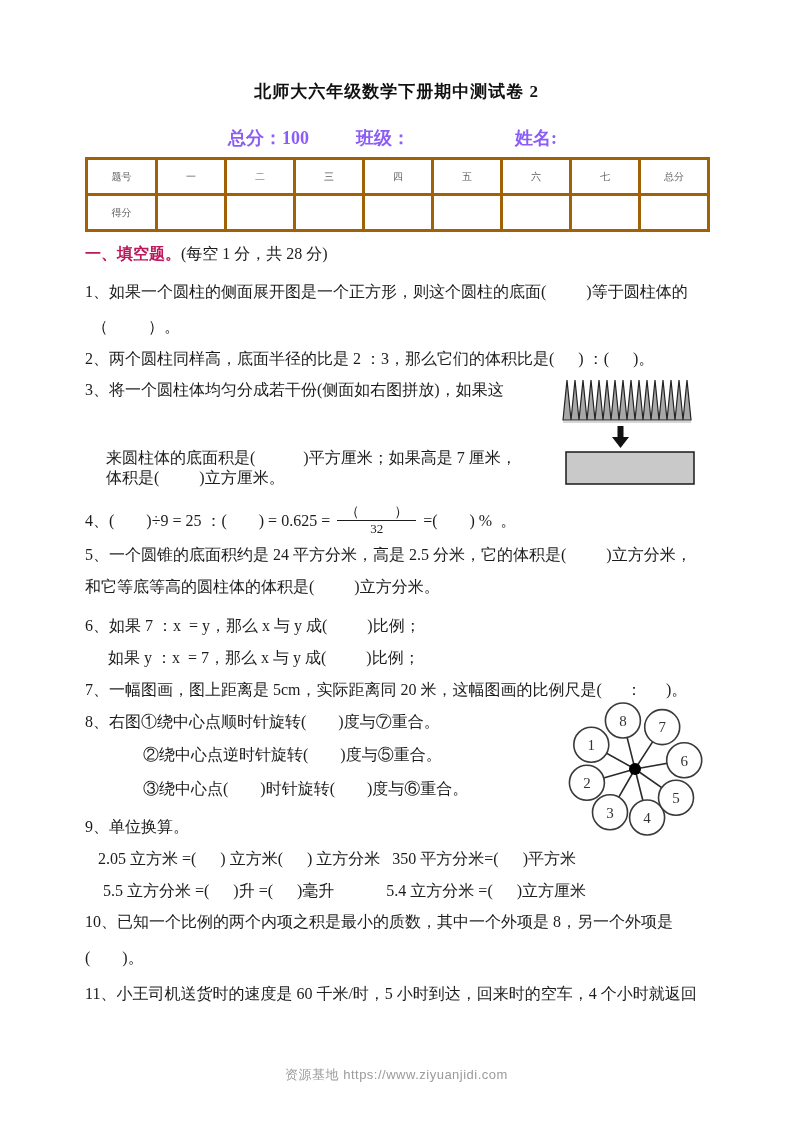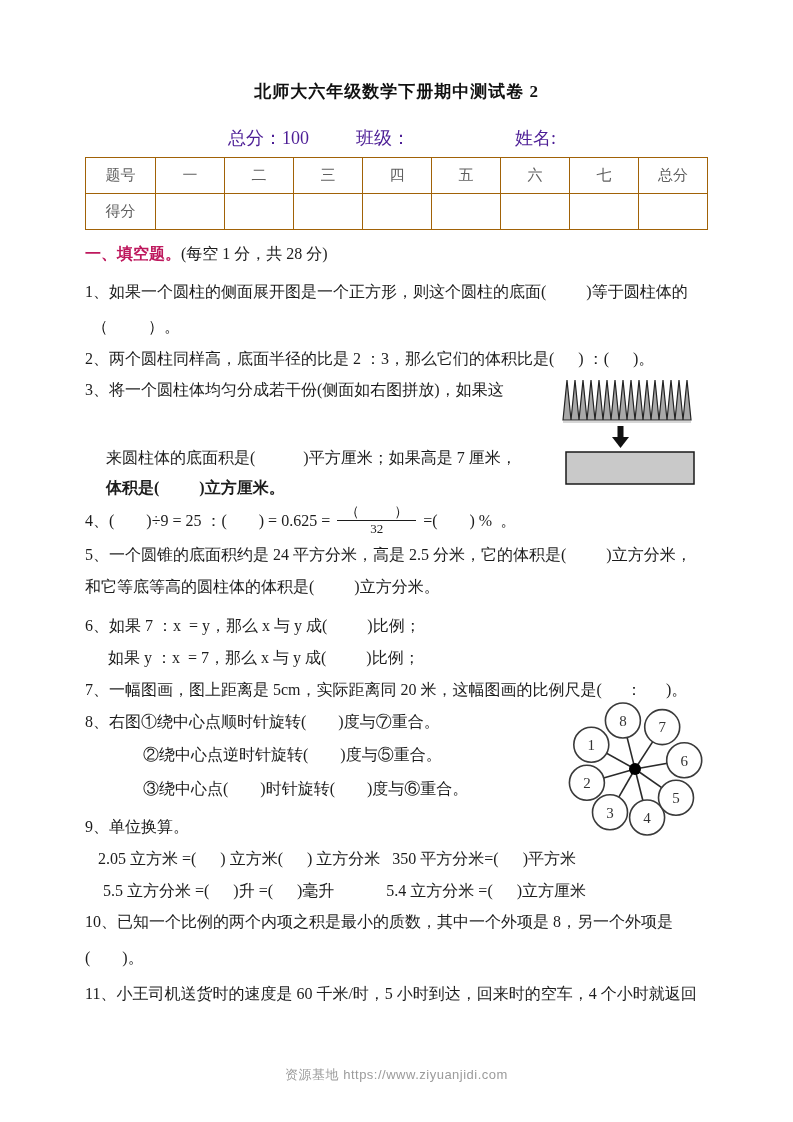--- a/index.html
+++ b/index.html
@@ -19,39 +19,39 @@
     text-align: center;
     font-size: 17px;
     font-weight: bold;
     letter-spacing: 1px;
     color: #111;
   }
   .meta-row { position: absolute; top: 126px; left: 0; right: 0; height: 24px; }
   .meta-item {
     position: absolute;
     font-size: 18px;
-    font-weight: normal;
-    color: #4c1d95;
+    font-weight: bold;
+    color: #8b5cf6;
     white-space: pre;
   }
   .meta-total { left: 228px; }
   .meta-class { left: 356px; }
   .meta-name  { left: 515px; }
 
   table.score-table {
     position: absolute;
     top: 157px; left: 85px;
     border-collapse: collapse;
   }
   table.score-table td {
-    border: 1px solid #a16207;
+    border: 3px solid #a16207;
     height: 36px;
     text-align: center;
     vertical-align: middle;
-    font-size: 15px;
+    font-size: 10px;
     color: #5f5f5f;
     font-family: "Liberation Serif", "DejaVu Serif", serif;
   }
   td.c-label { width: 70px; }
   td.c-num { width: 69px; }
 
   .line {
     position: absolute;
     font-size: 16px;
     line-height: 21px;
@@ -125,21 +125,21 @@
 
   <div class="line" style="top:243px; left:85px;"><span class="bold-seg">一、填空题。</span><span>(每空 1 分，共 28 分)</span></div>
 
   <div class="line" style="top:281px; left:85px;">1、如果一个圆柱的侧面展开图是一个正方形，则这个圆柱的底面(          )等于圆柱体的</div>
   <div class="line" style="top:316px; left:92px;">（          ）。</div>
 
   <div class="line" style="top:348px; left:85px;">2、两个圆柱同样高，底面半径的比是 2 ：3，那么它们的体积比是(      ) ：(      )。</div>
 
   <div class="line" style="top:379px; left:85px;">3、将一个圆柱体均匀分成若干份(侧面如右图拼放)，如果这</div>
   <div class="line" style="top:447px; left:106px;">来圆柱体的底面积是(            )平方厘米；如果高是 7 厘米，</div>
-  <div class="line" style="top:477px; left:106px;font-weight:bold;">体积是(          )立方厘米。</div>
+  <div class="line" style="top:467px; left:106px;">体积是(          )立方厘米。</div>
 
   <svg class="fig" style="top:374px; left:560px;" width="140" height="112" viewBox="0 0 140 112">
     <path d="M3,46 L7,6 L11,46 L15,6 L19,46 L23,6 L27,46 L31,6 L35,46 L39,6 L43,46 L47,6 L51,46 L55,6 L59,46 L63,6 L67,46 L71,6 L75,46 L79,6 L83,46 L87,6 L91,46 L95,6 L99,46 L103,6 L107,46 L111,6 L115,46 L119,6 L123,46 L127,6 L131,46 Z" fill="#a8a8a8" stroke="#222222" stroke-width="1.2"></path>
     <rect x="3" y="47" width="128" height="2" fill="#d6d6d6"></rect>
     <g>
       <rect x="57.5" y="52" width="6" height="12" fill="#111111"></rect>
       <polygon points="52,63 69,63 60.5,74" fill="#111111"></polygon>
     </g>
     <rect x="6" y="78" width="128" height="32" fill="#c9c9c9" stroke="#1a1a1a" stroke-width="1.5"></rect>
   </svg>

